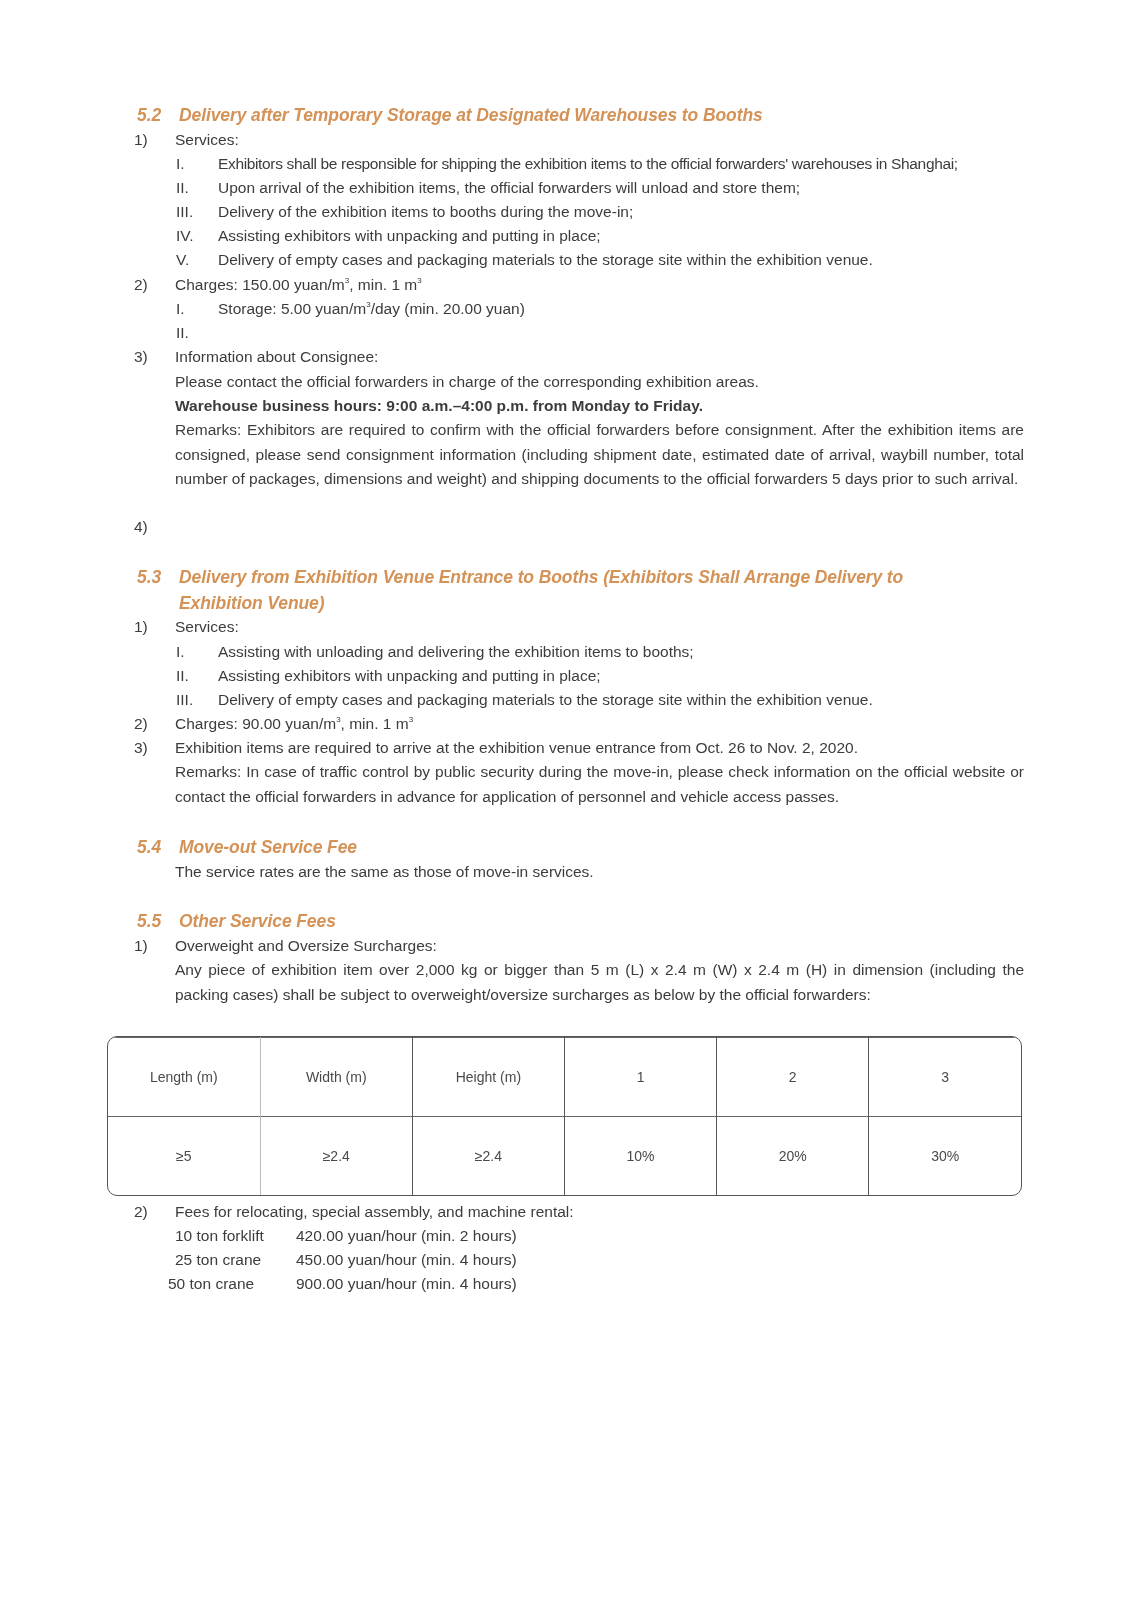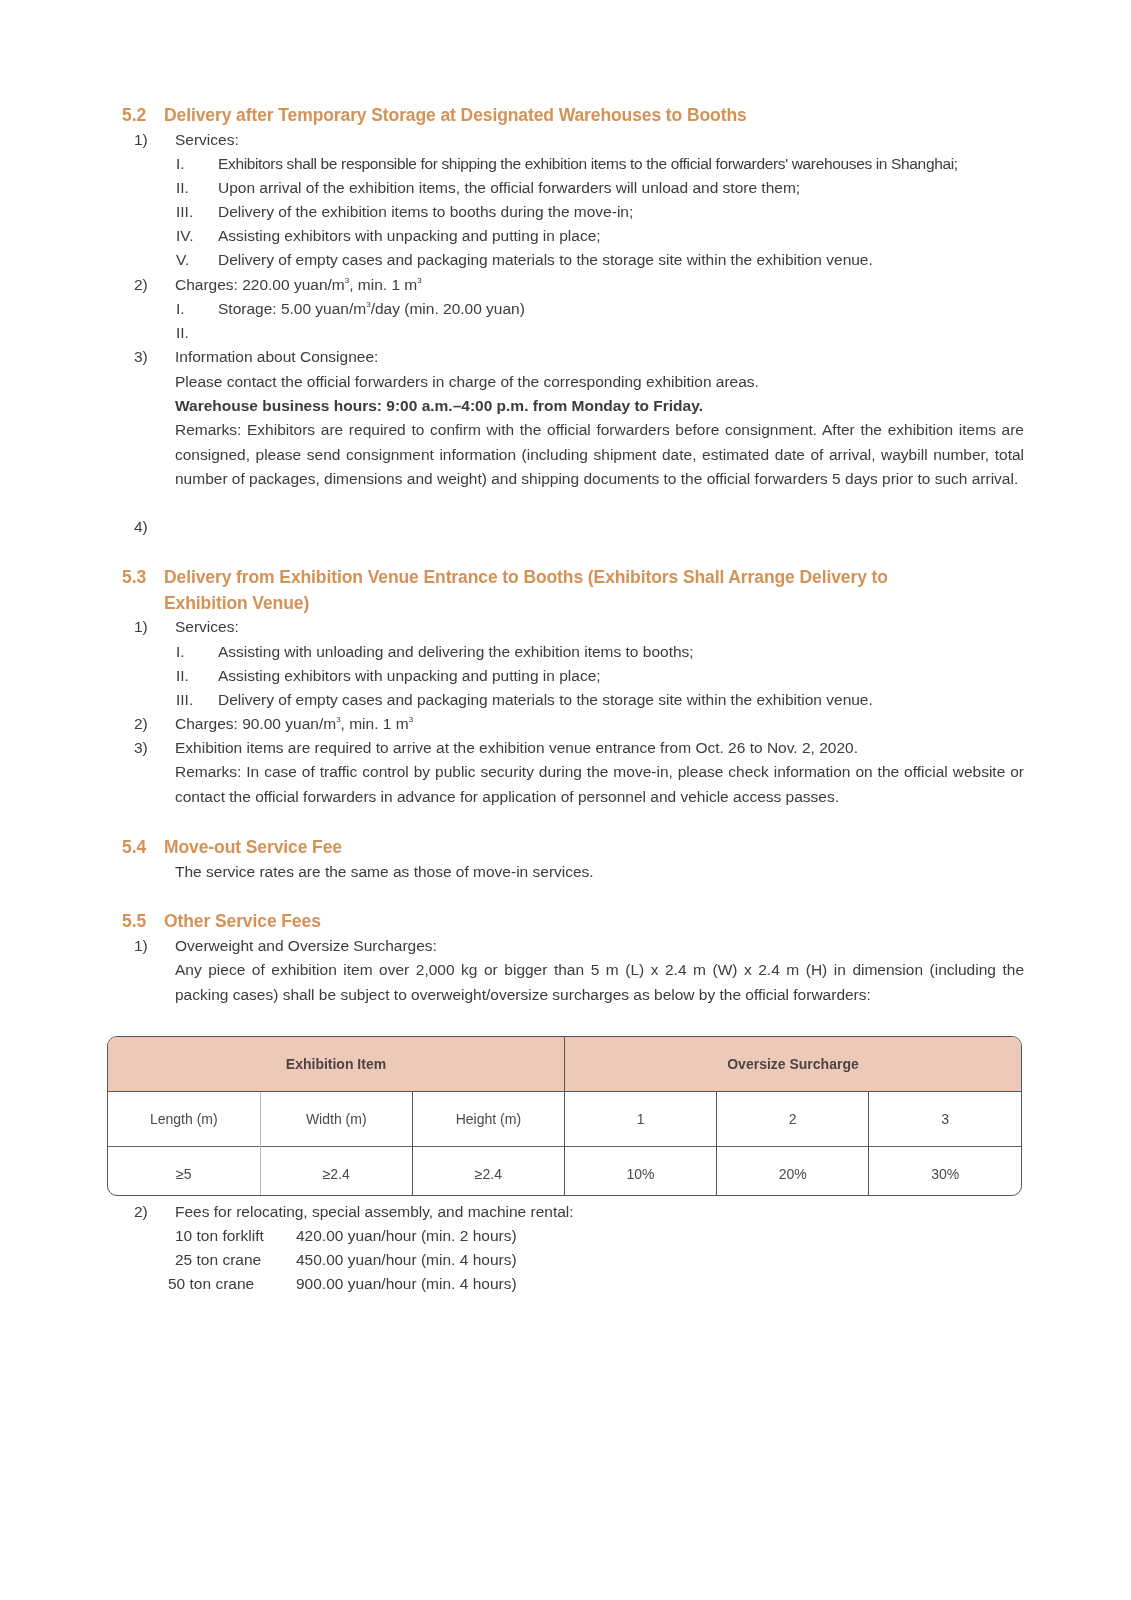--- a/index.html
+++ b/index.html
@@ -2,22 +2,22 @@
 <html><head>
 <meta charset="utf-8">
 <style>
   html, body { margin: 0; padding: 0; background: #ffffff; }
   body {
     width: 1131px; height: 1600px; position: relative; overflow: hidden;
     font-family: "Liberation Sans", sans-serif; color: #3a3a3a;
   }
   .page { position: absolute; left: 0; top: 0; width: 1131px; height: 1600px; }
   .h {
-    position: absolute; left: 122px; font-weight: bold; font-size: 17.5px;
-    color: #d49256; line-height: 26px; letter-spacing: -0.1px;
+    position: absolute; left: 137px; font-weight: bold; font-size: 17.5px;
+    color: #d49256; line-height: 26px; letter-spacing: -0.1px; font-style: italic;
   }
   .h .num { display: inline-block; width: 42px; }
   .h .txt { display: inline-block; vertical-align: top; width: 850px; }
   .line {
     position: absolute; font-size: 15.5px; line-height: 24px; color: #3c3c3c;
     white-space: nowrap;
   }
   .n1 { left: 134px; }
   .t1 { left: 175px; }
   .r2 { left: 176px; }
@@ -64,21 +64,21 @@
   <div class="line r2" style="top:176px;">II.</div>
   <div class="line t2" style="top:176px;">Upon arrival of the exhibition items, the official forwarders will unload and store them;</div>
   <div class="line r2" style="top:200px;">III.</div>
   <div class="line t2" style="top:200px;">Delivery of the exhibition items to booths during the move-in;</div>
   <div class="line r2" style="top:224px;">IV.</div>
   <div class="line t2" style="top:224px;">Assisting exhibitors with unpacking and putting in place;</div>
   <div class="line r2" style="top:248px;">V.</div>
   <div class="line t2" style="top:248px;">Delivery of empty cases and packaging materials to the storage site within the exhibition venue.</div>
 
   <div class="line n1" style="top:273px;">2)</div>
-  <div class="line t1" style="top:273px;"><span>Charges: 220.00 yuan/m</span><sup>3</sup><span>, min. 1 m</span><sup>3</sup></div>
+  <div class="line t1" style="top:273px;"><span>Charges: 150.00 yuan/m</span><sup>3</sup><span>, min. 1 m</span><sup>3</sup></div>
   <div class="line r2" style="top:297px;">I.</div>
   <div class="line t2" style="top:297px;"><span>Storage: 5.00 yuan/m</span><sup>3</sup><span>/day (min. 20.00 yuan)</span></div>
   <div class="line r2" style="top:321px;">II.</div>
 
   <div class="line n1" style="top:345px;">3)</div>
   <div class="line t1" style="top:345px;">Information about Consignee:</div>
   <div class="line t1" style="top:370px;">Please contact the official forwarders in charge of the corresponding exhibition areas.</div>
   <div class="line t1" style="top:394px;font-weight:bold;">Warehouse business hours: 9:00 a.m.–4:00 p.m. from Monday to Friday.</div>
   <div class="para" style="top:418px;">Remarks: Exhibitors are required to confirm with the official forwarders before consignment. After the exhibition items are consigned, please send consignment information (including shipment date, estimated date of arrival, waybill number, total number of packages, dimensions and weight) and shipping documents to the official forwarders 5 days prior to such arrival.</div>
 
@@ -112,24 +112,20 @@
   <div class="h" style="top:908px;">
     <span class="num">5.5</span><span class="txt">Other Service Fees</span>
   </div>
   <div class="line n1" style="top:934px;">1)</div>
   <div class="line t1" style="top:934px;">Overweight and Oversize Surcharges:</div>
   <div class="para" style="top:958px;">Any piece of exhibition item over 2,000 kg or bigger than 5 m (L) x 2.4 m (W) x 2.4 m (H) in dimension (including the packing cases) shall be subject to overweight/oversize surcharges as below by the official forwarders:</div>
 
   <div class="tbl">
     <table>
       <tbody>
-          <tr>
-        <th colspan="3" class="left">Exhibition Item</th>
-        <th colspan="3">Oversize Surcharge</th>
-      </tr>
       <tr>
         <td class="soft">Length (m)</td>
         <td>Width (m)</td>
         <td class="split">Height (m)</td>
         <td>1</td>
         <td>2</td>
         <td>3</td>
       </tr>
       <tr>
         <td class="soft">≥5</td>

